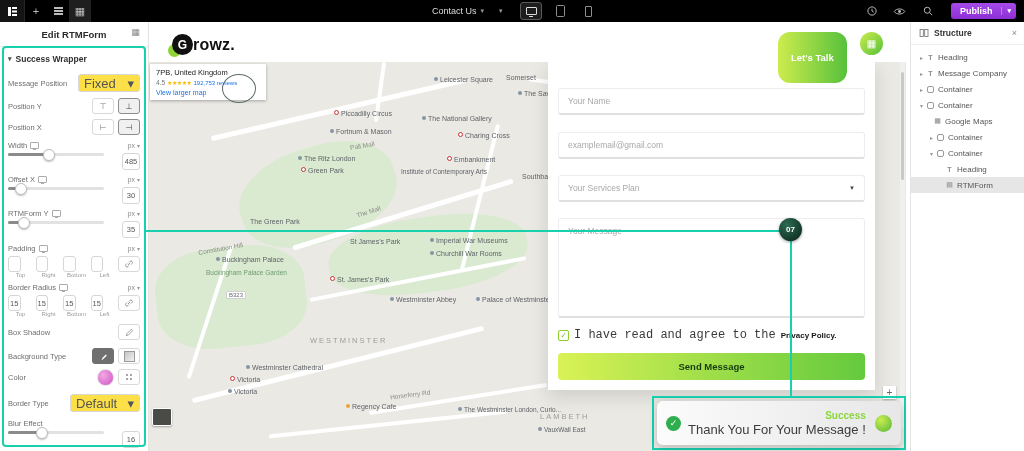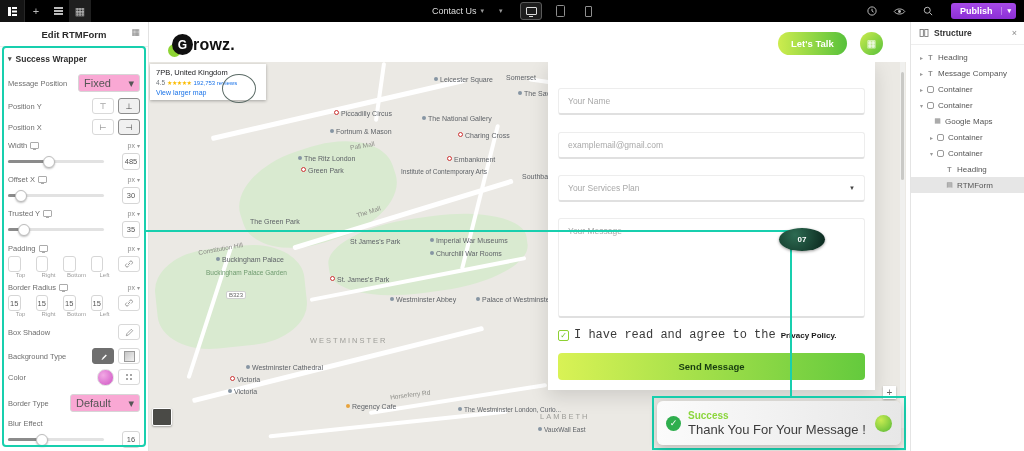--- a/index.html
+++ b/index.html
@@ -39,26 +39,26 @@
   .ph-bars{width:9px;height:1.2px;background:#777;box-shadow:0 3px 0 #777,0 -3px 0 #777;}
   .ph-right{position:absolute;right:8px;top:5px;font-size:9px;color:#8a8a8a;}
   .section-head{display:flex;align-items:center;gap:4px;padding:7px 8px 5px;font-size:8.5px;font-weight:bold;color:#2f2f2f;}
   .sh-caret{font-size:7px;color:#555;}
   .row{display:flex;align-items:center;justify-content:space-between;padding:0 8px;}
   .plabel{font-size:7.5px;color:#6e6e6e;display:flex;align-items:center;gap:3px;white-space:nowrap;}
   .mini-mon{width:7px;height:5px;border:1px solid #ababab;border-radius:1px;position:relative;display:inline-block;}
   .mini-mon::after{content:"";position:absolute;left:2px;bottom:-2px;width:3px;height:1px;background:#ababab;}
   .unit{font-size:7px;color:#8d8d8d;display:flex;align-items:center;gap:2px;}
   .unit .uc{font-size:6px;color:#999;}
-  .psel{height:16px;border:1px solid #d6d6d6;border-radius:3px;background:#f9a8d4;display:flex;align-items:center;justify-content:space-between;padding:0 5px;font-size:11px;color:#555;cursor:pointer;}
+  .psel{height:16px;border:1px solid #d6d6d6;border-radius:3px;background:#fde047;display:flex;align-items:center;justify-content:space-between;padding:0 5px;font-size:13px;color:#555;cursor:pointer;}
   .iconbtn{min-width:16px;height:14px;border:1px solid #d9d9d9;border-radius:3px;background:#fff;color:#777;display:flex;align-items:center;justify-content:center;font-size:8px;cursor:pointer;padding:0 2px;}
   .iconbtn.sel{border-color:#8d8d8d;background:#f0f0f0;color:#444;}
   .iconbtn.dark{background:#6f6f6f;border-color:#6f6f6f;color:#fff;}
   .btn-pair{display:flex;gap:4px;}
-  .sliderrow{display:flex;align-items:center;gap:18px;padding:0 8px;}
+  .sliderrow{display:flex;align-items:flex-start;gap:18px;padding:0 8px;}
   .slider{position:relative;height:3px;background:#e2e2e2;border-radius:2px;flex:0 0 96px;}
   .slider .fill{position:absolute;left:0;top:0;height:3px;background:#8b8b8b;border-radius:2px;}
   .slider .knob{position:absolute;top:-4px;width:10px;height:10px;border-radius:50%;background:#fff;border:1px solid #bdbdbd;box-shadow:0 1px 2px rgba(0,0,0,.25);transform:translateX(-5px);}
   .num{margin-left:auto;width:26px;height:15px;border:1px solid #d6d6d6;border-radius:3px;font-size:7.5px;color:#555;display:flex;align-items:center;justify-content:center;background:#fff;}
   .dimrow{display:flex;align-items:center;gap:15px;padding:0 8px;}
   .dim{width:25px;height:14px;border:1px solid #d6d6d6;border-radius:3px;font-size:7.5px;color:#555;display:flex;align-items:center;justify-content:center;background:#fff;}
   .sublrow{display:flex;gap:3px;padding:0 8px;}
   .subl{width:25px;text-align:center;font-size:6px;color:#9c9c9c;}
   .swatch{width:15px;height:15px;border-radius:50%;border:1px solid #e0e0e0;background:radial-gradient(circle at 35% 35%,#f2a9e4,#cf52c4);cursor:pointer;}
   .grad-sq{width:9px;height:9px;border:1px solid #9a9a9a;background:linear-gradient(135deg,#c4c4c4,#f2f2f2);}
@@ -69,21 +69,21 @@
   
   .canvas{position:absolute;left:148px;top:22px;width:758px;height:429px;background:#fff;overflow:hidden;}
   .logo{position:absolute;left:24px;top:12px;display:flex;align-items:center;z-index:6;}
   .logo-mark{position:relative;width:21px;height:21px;}
   .logo-leaf{position:absolute;left:-4px;bottom:-2px;width:13px;height:13px;border-radius:50%;background:#8ed433;}
   .logo-ring{position:absolute;inset:0;border-radius:50%;background:#101010;color:#fff;display:flex;align-items:center;justify-content:center;font-size:12px;font-weight:bold;}
   .logo-text{font-size:16px;font-weight:800;color:#101010;letter-spacing:.2px;}
   .nav{position:absolute;left:250px;top:15px;display:flex;gap:21px;align-items:center;font-size:10px;color:#1e1e1e;z-index:6;}
   .nav-item{cursor:pointer;display:flex;align-items:center;gap:3px;text-decoration:none;color:#1e1e1e;}
   .nav-caret{font-size:6.5px;color:#444;}
-  .cta{position:absolute;left:630px;top:10px;height:23px;padding:0 13px;border-radius:12px;display:flex;align-items:center;
+  .cta{position:absolute;left:630px;top:10px;height:23px;padding:14px 13px;border-radius:12px;display:flex;align-items:center;
        background:linear-gradient(90deg,#cdec4e,#57c13b);color:#fff;font-size:9.5px;font-weight:bold;z-index:6;cursor:pointer;}
   .hdr-grid{position:absolute;left:712px;top:10px;width:23px;height:23px;border-radius:50%;display:flex;align-items:center;justify-content:center;
        background:linear-gradient(135deg,#cdec4e,#57c13b);color:#fff;font-size:10px;z-index:6;cursor:pointer;}
   
   .map{position:absolute;left:0;top:40px;width:758px;height:389px;background:#ebe9e4;overflow:hidden;}
   .park{position:absolute;background:#d9ead0;}
   .water{position:absolute;background:#b9d6e6;}
   .road{position:absolute;background:#fff;border-radius:2px;}
   .mlabel{position:absolute;font-size:7px;color:#5f6368;white-space:nowrap;z-index:2;}
   .mlabel.sm{font-size:6.5px;}
@@ -116,29 +116,29 @@
   .chk{width:11px;height:11px;border:1.5px solid #8ed032;border-radius:2px;background:#fff;color:#6cbf27;font-size:8px;display:flex;align-items:center;justify-content:center;box-sizing:border-box;cursor:pointer;}
   .consent-text{font-size:12px;color:#3a3a3a;font-family:Liberation Mono, monospace;}
   .consent-link{font-size:8px;color:#171717;font-weight:bold;cursor:pointer;}
   .sendbtn{position:absolute;left:10px;top:291px;width:307px;height:27px;border-radius:4px;display:flex;align-items:center;justify-content:center;
            background:linear-gradient(90deg,#d9f255,#64ca3d);font-size:9.5px;font-weight:bold;color:#173c10;cursor:pointer;box-sizing:border-box;}
   
   .toast-wrap{position:absolute;left:652px;top:396px;width:250px;height:50px;border:2px solid #18cfae;z-index:55;}
   .toast{position:absolute;left:3px;top:3px;right:3px;bottom:3px;background:linear-gradient(90deg,#fbfbfb,#e7e7e7);
          border-radius:6px;box-shadow:0 3px 8px rgba(0,0,0,.2);display:flex;align-items:center;padding:0 9px;gap:7px;}
   .t-check{width:15px;height:15px;border-radius:50%;background:#2fae4e;color:#fff;font-size:9px;display:flex;align-items:center;justify-content:center;flex:none;}
-  .t-col{display:flex;flex-direction:column;gap:1px;}
+  .t-col{display:flex;flex-direction:column;gap:1px;text-align:right;}
   .t-title{font-size:10px;font-weight:bold;color:#8bd63c;}
   .t-msg{font-size:13px;color:#3c3c3c;}
   .t-btn{margin-left:auto;width:17px;height:17px;border-radius:50%;background:radial-gradient(circle at 35% 30%,#c9ec52,#53b735);flex:none;cursor:pointer;}
   
   .hl-panel{position:absolute;left:2px;top:46px;width:144px;height:401px;border:2px solid #18cfae;border-radius:4px;z-index:35;pointer-events:none;box-sizing:border-box;}
   .conn-h{position:absolute;left:146px;top:230px;width:646px;height:2px;background:#18cfae;z-index:50;}
   .conn-v{position:absolute;left:790px;top:231px;width:2px;height:166px;background:#18cfae;z-index:50;}
-  .badge07{position:absolute;left:779px;top:228px;width:46px;height:23px;border-radius:50%;z-index:56;
+  .badge07{position:absolute;left:779px;top:218px;width:23px;height:23px;border-radius:50%;z-index:56;
            background:radial-gradient(circle at 35% 30%,#2d6b52,#08231a);color:#fff;font-size:8px;font-weight:bold;
            display:flex;align-items:center;justify-content:center;box-shadow:0 1px 3px rgba(0,0,0,.4);}
   
   .cscroll-track{position:absolute;left:900px;top:62px;width:5px;height:366px;background:#f0f0ee;z-index:34;}
   .cscroll-thumb{position:absolute;left:901px;top:72px;width:3px;height:108px;background:#c9c9c6;border-radius:2px;z-index:35;cursor:pointer;}
   
   .sidebar{position:absolute;left:910px;top:22px;width:114px;height:429px;background:#fff;border-left:1px solid #e4e4e4;z-index:30;}
   .sb-head{height:22px;display:flex;align-items:center;gap:5px;padding:0 8px;border-bottom:1px solid #eee;}
   .sb-title{font-size:8.5px;font-weight:bold;color:#333;}
   .sb-close{margin-left:auto;font-size:9px;color:#8a8a8a;cursor:pointer;}
@@ -289,21 +289,21 @@
     <div class="sliderrow mt3">
       <div class="slider">
           <div class="fill" style="width:13%"></div>
           <div class="knob" style="left:13%"></div>
         </div>
       <div class="num">30</div>
     </div>
 
     <div class="row mt5">
       <span class="plabel">
-          <span>Trusted Y</span>
+          <span>RTMForm Y</span>
           <span class="mini-mon"></span>
         </span>
       <span class="unit">
           <span>px</span>
           <span class="uc">▾</span>
         </span>
     </div>
     <div class="sliderrow mt3">
       <div class="slider">
           <div class="fill" style="width:16%"></div>

